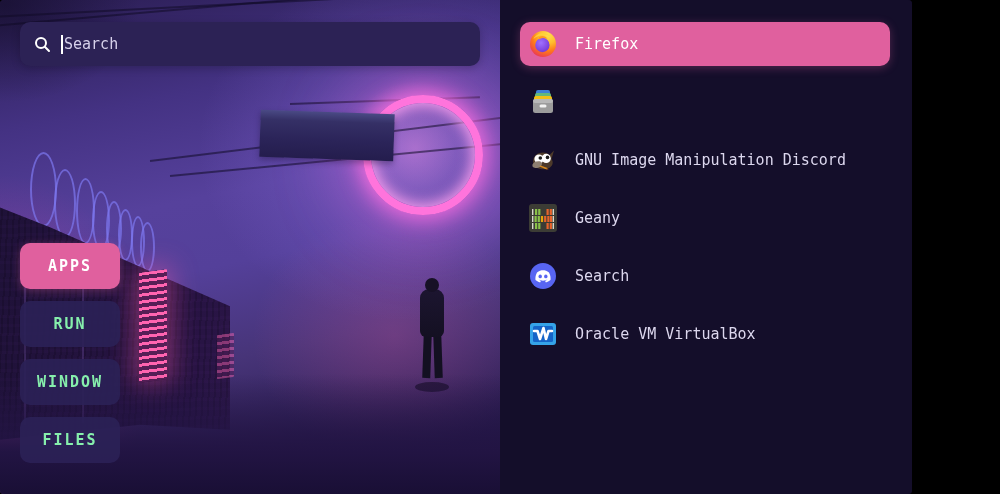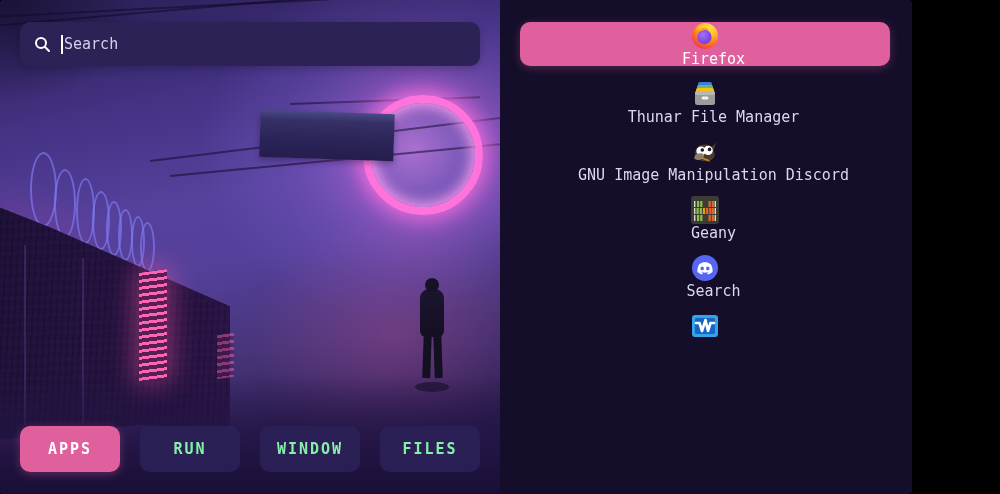--- a/index.html
+++ b/index.html
@@ -59,28 +59,28 @@
   
   .search-bar{position:absolute;left:20px;top:22px;width:460px;height:44px;border-radius:10px;
     background:var(--search-bg);display:flex;align-items:center;padding:0 14px;box-sizing:border-box;
     box-shadow:0 2px 8px rgba(10,6,25,.25);}
   .search-bar svg{flex:0 0 auto;}
   .caret{width:2px;height:19px;background:#fff;margin:0 1px 0 10px;}
   .search-input{flex:1;background:transparent;border:none;outline:none;color:#fff;
     font:15px "DejaVu Sans Mono","Liberation Mono",monospace;padding:0;}
   .search-input::placeholder{color:#d6d0ea;opacity:1;}
   
-  .tabs{position:absolute;left:20px;bottom:22px;display:flex;gap:20px;}
+  .tabs{position:absolute;left:20px;bottom:31px;display:flex;gap:12px;flex-direction:column;}
   .tab{width:100px;height:46px;border:none;border-radius:10px;background:#2b2156e6;color:#86efac;
     font:bold 15px "DejaVu Sans Mono","Liberation Mono",monospace;letter-spacing:2px;cursor:pointer;}
   .tab.active{background:var(--accent);color:#fff;box-shadow:0 2px 10px rgba(224,96,158,.35);}
   
   .right{flex:1;background:var(--right-bg);padding:22px 22px 0 20px;box-sizing:border-box;}
   .row{height:44px;border-radius:10px;display:flex;align-items:center;padding:0 10px 0 9px;
-    margin-bottom:14px;cursor:pointer;flex-direction:column;}
+    margin-bottom:14px;cursor:pointer;}
   .row.selected{background:var(--accent);box-shadow:0 2px 10px rgba(224,96,158,.3);}
   .row .icon{width:28px;height:28px;flex:0 0 28px;display:flex;align-items:center;justify-content:center;}
   .row .label{margin-left:18px;font-size:15px;color:var(--text);white-space:nowrap;}
   .row.selected .label{color:var(--text-sel);}
 </style>
 </head>
 <body>
 
 <div class="window">
 
@@ -164,21 +164,20 @@
       <span class="icon">
         <svg width="28" height="28" viewBox="0 0 28 28">
           <rect x="7" y="2" width="14" height="6" rx="2" fill="#3d7fd6"></rect>
           <rect x="6" y="5" width="16" height="6" rx="2" fill="#64b87a"></rect>
           <rect x="5" y="8" width="18" height="6" rx="2" fill="#f2c017"></rect>
           <rect x="4" y="11" width="20" height="14" rx="2.5" fill="#9c9c9c"></rect>
           <rect x="4" y="11" width="20" height="4" rx="2" fill="#b8b8b8"></rect>
           <rect x="10.5" y="16.5" width="7" height="3" rx="1.5" fill="#f2f2f2"></rect>
         </svg>
       </span>
-      <span class="label">Thunar File Manager</span>
     </div>
 
 
     <div class="row">
       <span class="icon">
         <svg width="28" height="28" viewBox="0 0 28 28">
           <path d="M4 16 C4 9.5 9 6.5 14 6.5 C17 6.5 19 7.5 20.5 9 L25 4.5 L22.5 13 C23.5 14.5 24 16 23.5 18 C22 22.5 17 23.5 13 23.2 C8.5 22.8 4 21 4 16 Z" fill="#4d3a2a"></path>
           <circle cx="10" cy="13" r="4.6" fill="#ffffff"></circle>
           <circle cx="17.2" cy="12.4" r="4.6" fill="#ffffff"></circle>
           <circle cx="11.3" cy="12" r="1.8" fill="#1c1c1c"></circle>
@@ -240,16 +239,17 @@
 
 
     <div class="row">
       <span class="icon">
         <svg width="28" height="28" viewBox="0 0 28 28">
           <rect x="1" y="3" width="26" height="22" rx="3" fill="#35a3e8"></rect>
           <rect x="4" y="6" width="20" height="16" rx="1.5" fill="#1565c8"></rect>
           <polyline points="5,11 8.5,11 11,19 14.5,8 17,19 19.5,11 23,11" fill="none" stroke="#ffffff" stroke-width="2.6" stroke-linejoin="round" stroke-linecap="round"></polyline>
         </svg>
       </span>
+      <span class="label">Oracle VM VirtualBox</span>
     </div>
 
   </div>
 </div>
 
 </body></html>

